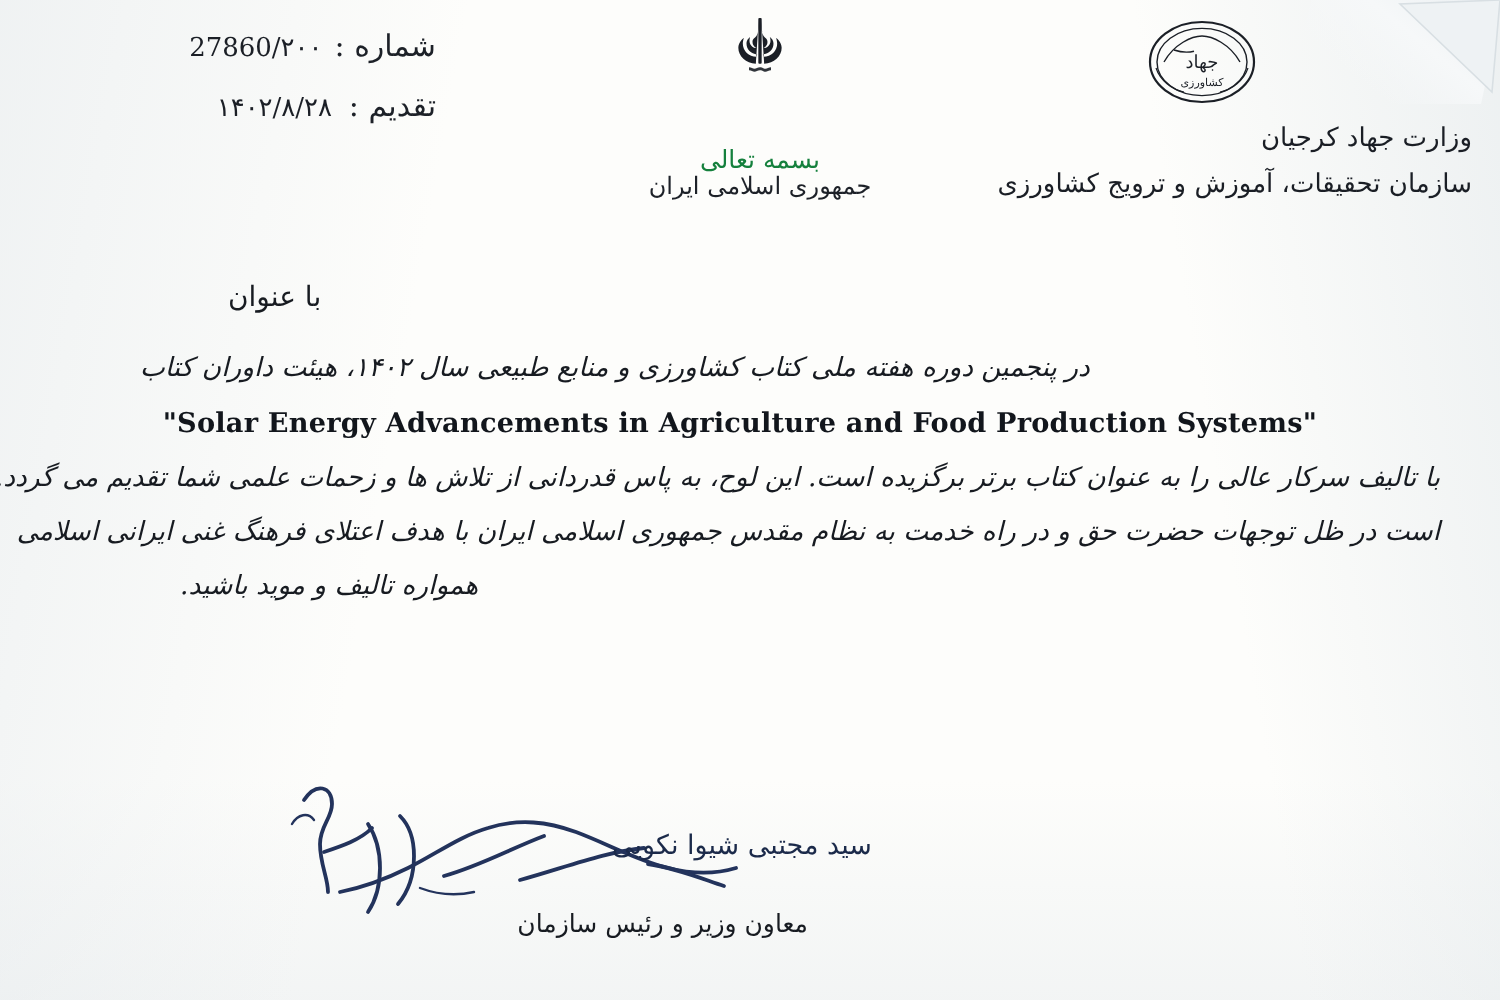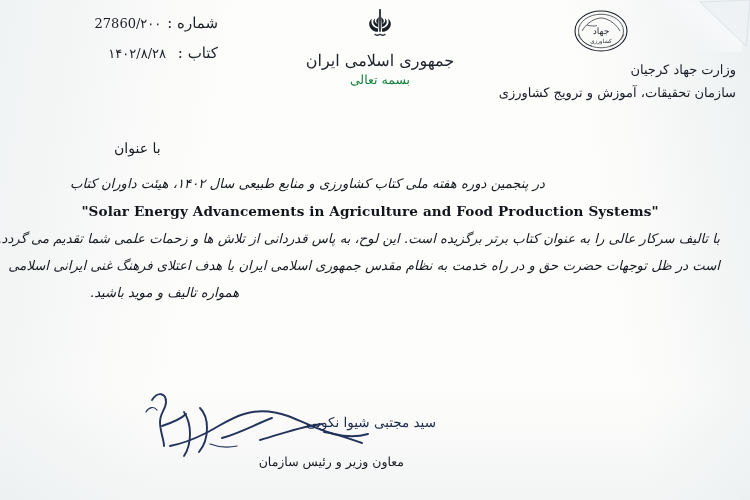--- a/index.html
+++ b/index.html
@@ -107,24 +107,25 @@
     text-align: center;
     color: #1b1f26;
   }
   #emblem-iran {
     margin: 0 auto 6px auto;
     width: 34px;
     height: 30px;
   }
   .center-line {
     font-family: "DejaVu Serif", serif;
-    font-size: 16px;
+    font-size: 12px;
     line-height: 1.6;
     color: #1d2128;
     direction: rtl;
+    margin-top: 36px;
   }
   #basmala {
     position: absolute;
     top: 64px;
     left: 0;
     width: 160px;
     text-align: center;
     font-family: "DejaVu Serif", serif;
     font-size: 12.5px;
     color: #15803d;
@@ -258,21 +259,21 @@
   </svg>
 
   <div id="header">
 
     <div id="meta-block">
       <div class="meta-row">
         <span class="meta-label">شماره :</span>
         <span class="meta-value">27860/۲۰۰</span>
       </div>
       <div class="meta-row">
-        <span class="meta-label">کتاب :</span>
+        <span class="meta-label">تقدیم :</span>
         <span class="meta-value">۱۴۰۲/۸/۲۸</span>
       </div>
     </div>
 
     <div id="center-block">
       <svg id="emblem-iran" viewBox="0 0 40 36">
         <g fill="#1b1f26">
           <path d="M19.2 2.2c0 3 0 7.2-1.1 9.3-.9 1.7-2.6 1.9-2.6 4.1 0 1.6 1 3 2.3 3.6-2.4-.1-4.1-2-4.1-4.4 0-1.3.4-2.2.4-2.2s-2.2 1.3-2.2 4c0 3.3 2.7 6.1 6.4 6.4l-.4 1.5c-4.6-.2-8.2-3.6-8.2-7.9 0-2 .7-3.6.7-3.6S7 15.3 7 19.1c0 5.2 4.6 9.3 10.5 9.5"></path>
           <path d="M20.8 2.2c0 3 0 7.2 1.1 9.3.9 1.7 2.6 1.9 2.6 4.1 0 1.6-1 3-2.3 3.6 2.4-.1 4.1-2 4.1-4.4 0-1.3-.4-2.2-.4-2.2s2.2 1.3 2.2 4c0 3.3-2.7 6.1-6.4 6.4l.4 1.5c4.6-.2 8.2-3.6 8.2-7.9 0-2-.7-3.6-.7-3.6s3.4 2.3 3.4 6.1c0 5.2-4.6 9.3-10.5 9.5"></path>
           <rect x="19" y="1.2" width="2" height="27.4" rx="0.6"></rect>

